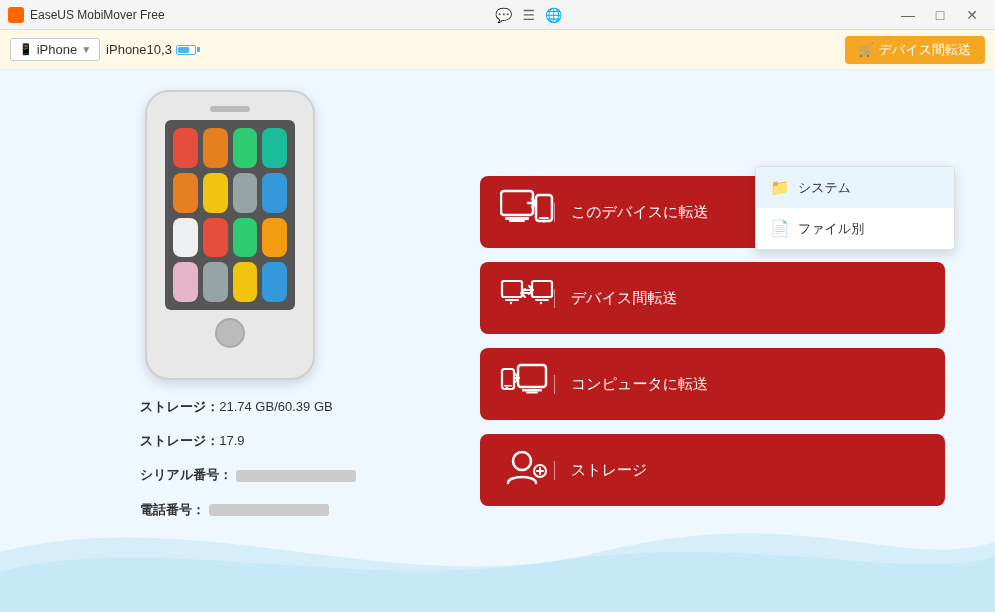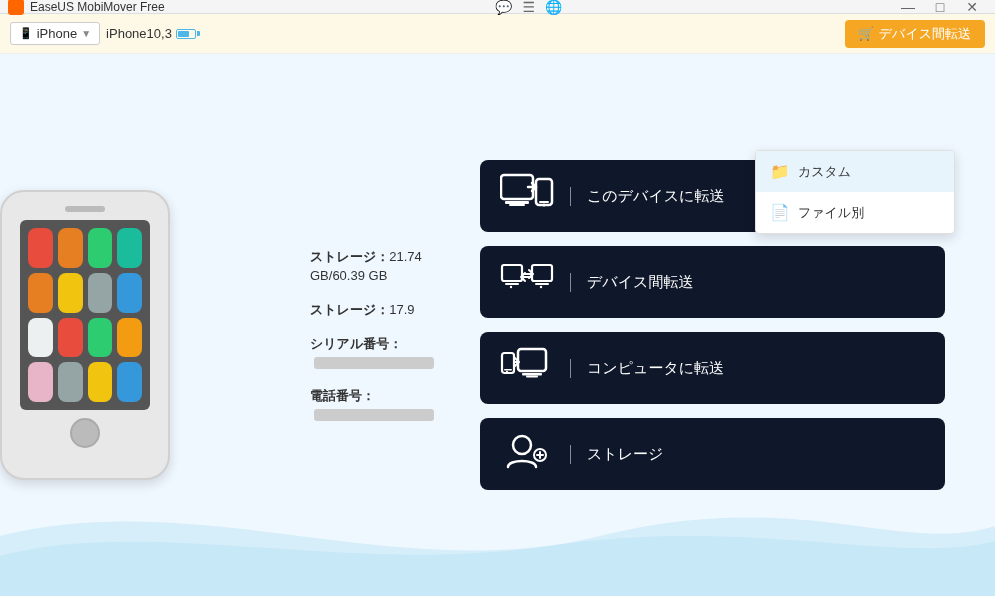--- a/index.html
+++ b/index.html
@@ -7,21 +7,21 @@
       width: 995px;
       height: 612px;
       font-family: 'Segoe UI', Meiryo, sans-serif;
       background: #fff;
       overflow: hidden;
       position: relative;
     }
 
     
     #titlebar {
-      height: 14px;
+      height: 30px;
       background: #f5f5f5;
       border-bottom: 1px solid #ddd;
       display: flex;
       align-items: center;
       padding: 0 8px;
       justify-content: space-between;
     }
     #titlebar-left {
       display: flex;
       align-items: center;
@@ -114,21 +114,21 @@
       display: flex;
       height: calc(612px - 70px);
       background: #f0f8ff;
       position: relative;
     }
 
     
     #left-panel {
       width: 460px;
       display: flex;
-      flex-direction: row;
+      flex-direction: column;
       align-items: center;
       padding-top: 20px;
     }
 
     
     #phone-wrap {
       position: relative;
       width: 170px;
       height: 290px;
     }
@@ -205,29 +205,28 @@
       display: flex;
       flex-direction: column;
       justify-content: center;
       gap: 14px;
       padding: 20px 50px 20px 20px;
       position: relative;
     }
 
     
     .action-btn {
-      background: #0f172a;
+      background: #b91c1c;
       border: none;
       border-radius: 8px;
       height: 72px;
       display: flex;
       align-items: center;
       cursor: pointer;
       padding: 0 20px;
-      gap: 16px;
       transition: background 0.2s;
     }
     .action-btn-icon {
       font-size: 30px;
       color: #fff;
     }
     .action-btn-label {
       font-size: 15px;
       color: #fff;
       font-weight: 500;
@@ -461,21 +460,21 @@
           <circle cx="40" cy="26" r="6" stroke="white" stroke-width="2" fill="none"></circle>
           <path d="M40 23 L40 29 M37 26 L43 26" stroke="white" stroke-width="2" stroke-linecap="round"></path>
         </svg>
       </span>
       <span class="action-btn-label">ストレージ</span>
     </button>
 
     <div id="dropdown-menu">
       <div class="dropdown-item active">
         <span class="dropdown-item-icon">📁</span>
-        <span>カスタム</span>
+        <span>システム</span>
       </div>
       <div class="dropdown-item">
         <span class="dropdown-item-icon">📄</span>
         <span>ファイル別</span>
       </div>
     </div>
 
   </div>
 </div>
 

